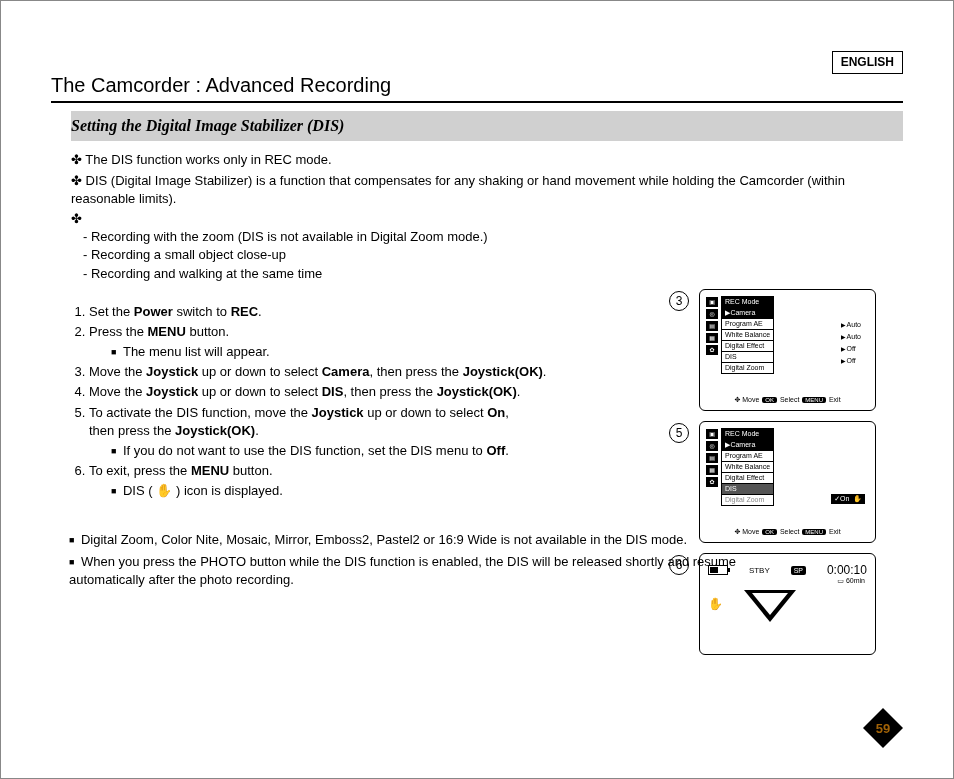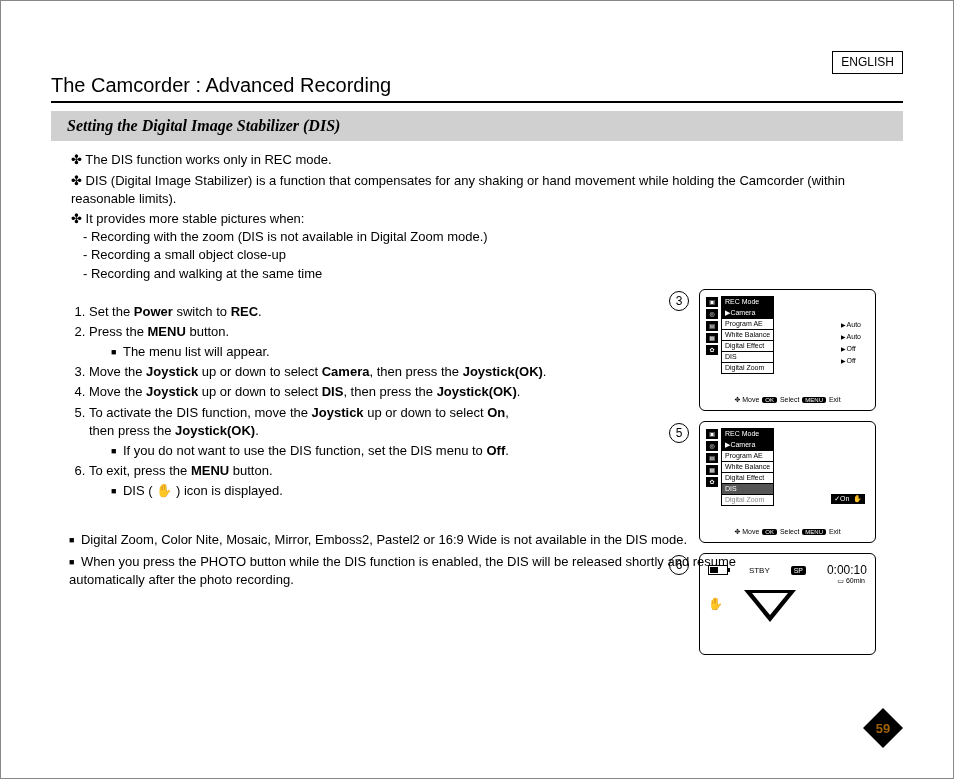--- a/index.html
+++ b/index.html
@@ -17,39 +17,40 @@
     box-sizing: border-box;
     padding: 40px 50px 30px 50px;
     border: 1px solid #888;
   }
   .lang-box {
     position: absolute;
     top: 50px;
     right: 50px;
     border: 1.5px solid #000;
     padding: 2px 8px;
-    font-weight: normal;
+    font-weight: bold;
     font-size: 12px;
   }
   .main-title {
     font-size: 20px;
     font-weight: normal;
     border-bottom: 2.5px solid #000;
     padding-bottom: 2px;
     margin-top: 30px;
     margin-bottom: 8px;
   }
   .sub-title-bar {
     background: #d0d0d0;
     font-family: "Times New Roman", serif;
     font-style: italic;
     font-weight: bold;
     font-size: 16px;
-    padding: 4px 16px;
+    padding: 4px 0;
     margin-bottom: 10px;
+    margin-left: 20px;
   }
   .desc-list {
     list-style: none;
     padding-left: 20px;
     margin: 4px 0 20px 0;
   }
   .desc-list > li::before {
     content: "✤ ";
   }
   .desc-list > li {
@@ -239,21 +240,20 @@
   <div class="lang-box">ENGLISH</div>
 
   <div class="main-title">The Camcorder : Advanced Recording</div>
 
   <div class="sub-title-bar">Setting the Digital Image Stabilizer (DIS)</div>
 
   <ul class="desc-list">
     <li>The DIS function works only in REC mode.</li>
     <li>DIS (Digital Image Stabilizer) is a function that compensates for any shaking or hand movement while holding the Camcorder (within reasonable limits).</li>
     <li>
-      <span>It provides more stable pictures when:</span>
       <ul class="sub-lines">
         <li>Recording with the zoom (DIS is not available in Digital Zoom mode.)</li>
         <li>Recording a small object close-up</li>
         <li>Recording and walking at the same time</li>
       </ul>
     </li>
   </ul>
 
   <ol class="steps" style="width:640px;">
     <li>

